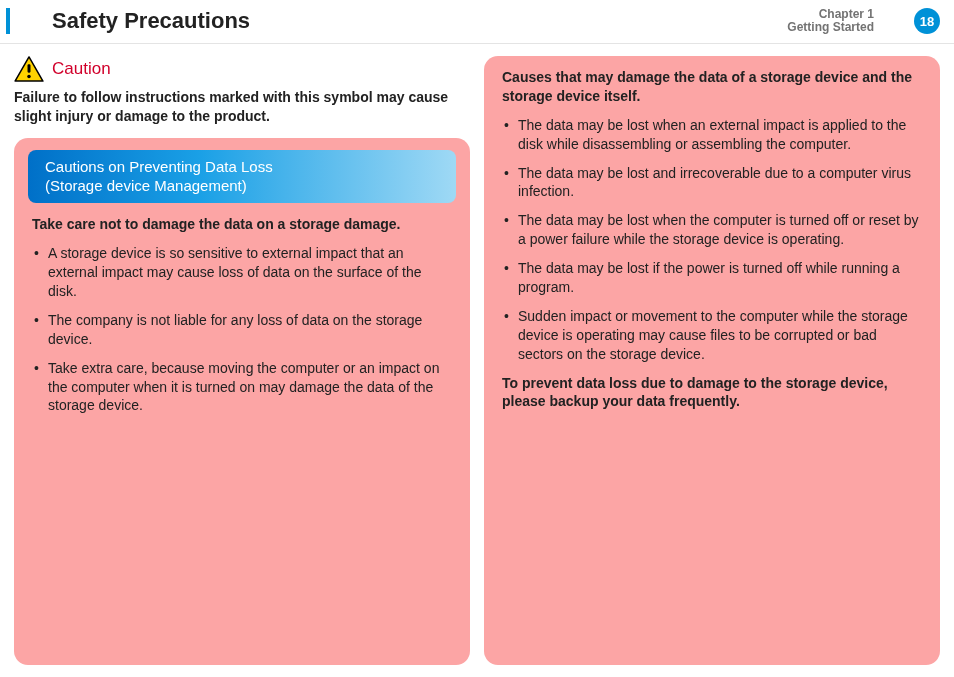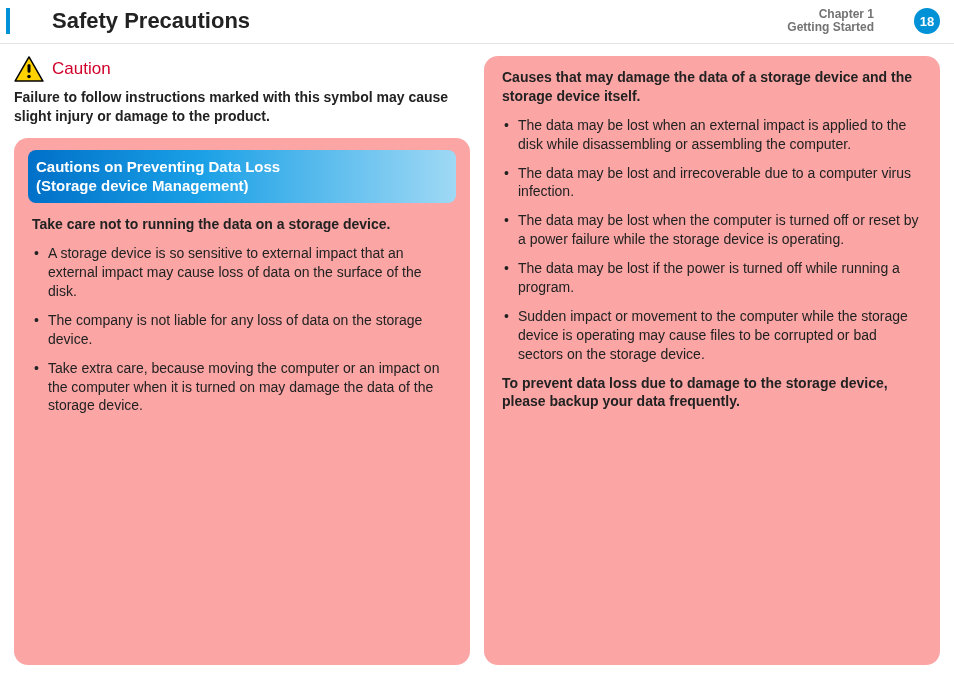--- a/index.html
+++ b/index.html
@@ -69,23 +69,23 @@
   .panel {
     background: #fca5a5;
     border-radius: 14px;
     padding: 12px 14px 16px 14px;
     flex: 1;
   }
   .panel .subhead-box {
     background: linear-gradient(90deg, #0070c8 0%, #1aa0e6 40%, #9fd9f5 100%);
     color: #fff;
     border-radius: 8px;
-    padding: 8px 8px;
+    padding: 8px 17px;
     font-size: 15px;
-    font-weight: 700;
+    font-weight: 400;
     line-height: 1.25;
     margin-bottom: 12px;
   }
   .panel .strong-line {
     font-size: 14px;
     font-weight: 700;
     margin: 0 4px 10px 4px;
     line-height: 1.35;
   }
   .panel ul {
@@ -132,21 +132,21 @@
       </svg>
       <span class="caution-label">Caution</span>
     </div>
     <div class="caution-text">Failure to follow instructions marked with this symbol may cause slight injury or damage to the product.</div>
 
     <div class="panel">
       <div class="subhead-box">
         <div>Cautions on Preventing Data Loss</div>
         <div>(Storage device Management)</div>
       </div>
-      <div class="strong-line">Take care not to running the data on a storage device.</div>
+      <div class="strong-line">Take care not to damage the data on a storage damage.</div>
       <ul>
         <li>A storage device is so sensitive to external impact that an external impact may cause loss of data on the surface of the disk.</li>
         <li>The company is not liable for any loss of data on the storage device.</li>
         <li>Take extra care, because moving the computer or an impact on the computer when it is turned on may damage the data of the storage device.</li>
       </ul>
     </div>
   </div>
 
   <div class="col-right">
     <div class="panel">

